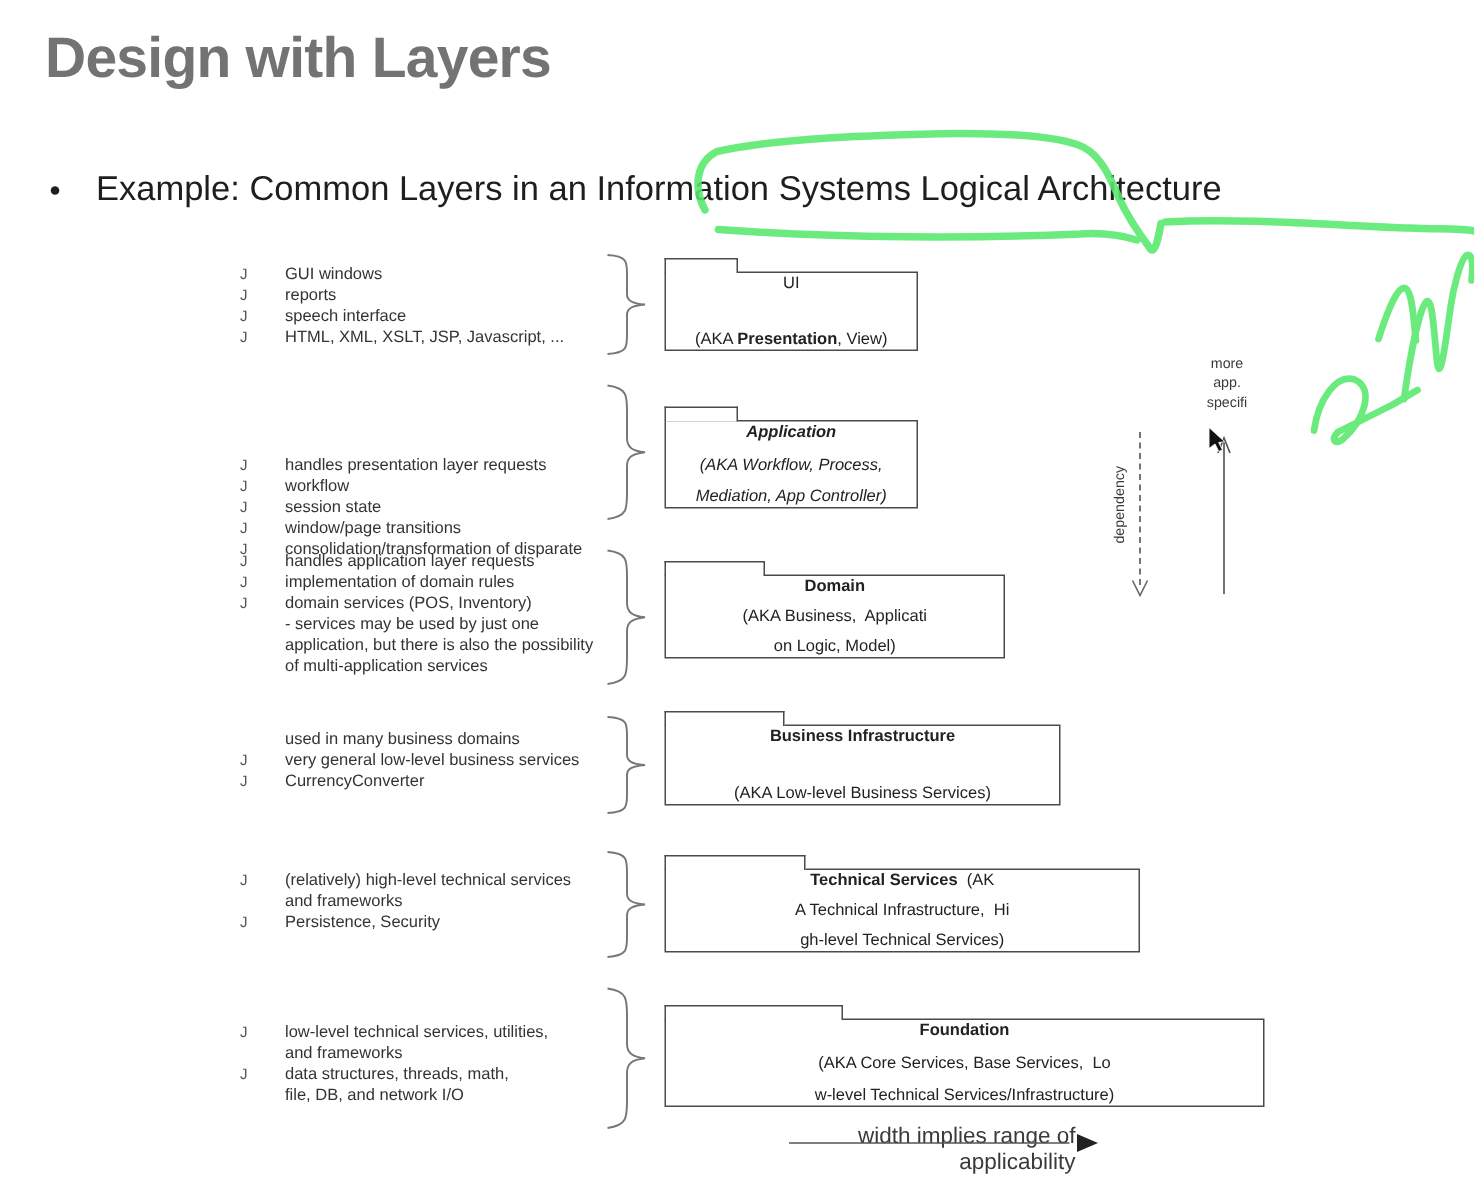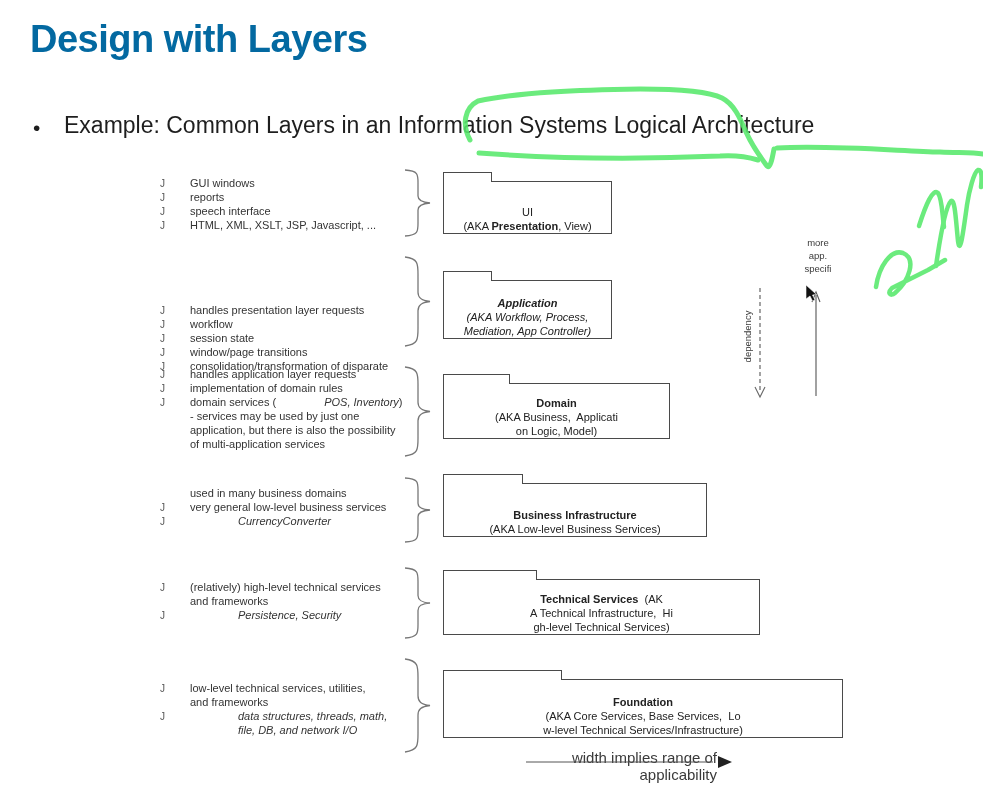--- a/index.html
+++ b/index.html
@@ -1,28 +1,28 @@
 <!DOCTYPE html>
 <html><head>
 <meta charset="utf-8">
 <style>
   html,body{margin:0;padding:0;background:#fff;}
   .page{position:relative;width:983px;height:799px;background:#ffffff;overflow:hidden;
         font-family:"Liberation Sans","DejaVu Sans",sans-serif;color:#222;}
   .abs{position:absolute;}
-  .page-title{left:30px;top:18px;font-size:38px;font-weight:bold;color:#0369a1;letter-spacing:-.5px;}
+  .page-title{left:30px;top:18px;font-size:38px;font-weight:bold;color:#737373;letter-spacing:-.5px;}
   .bullet-marker{left:33px;top:116px;font-size:21px;color:#1e1e1e;}
   .bullet-text{left:64px;top:112px;font-size:23px;color:#1e1e1e;white-space:pre;}
   .desc-list{left:160px;width:270px;font-size:11px;color:#333;}
   .desc-line{height:14px;line-height:14px;white-space:pre;}
   .bullet-mark{display:inline-block;width:30px;color:#555;font-size:10px;}
   .seg-b{font-weight:bold;}
-  .seg-i{font-style:italic;padding-left:48px;}
+  .seg-i{}
   .pkg{left:443px;background:#fff;border:1px solid #4a4a4a;display:flex;flex-direction:column;
-       justify-content:flex-end;align-items:center;font-size:11px;color:#222;z-index:2;}
+       justify-content:space-between;align-items:center;font-size:11px;color:#222;z-index:2;}
   .pkg-tab{left:443px;height:9px;background:#fff;border:1px solid #4a4a4a;border-bottom:none;z-index:3;}
   .box-line{line-height:14px;text-align:center;white-space:pre;}
   .brace-svg{left:402px;z-index:1;}
   .side-label{font-size:9.5px;color:#3a3a3a;text-align:center;line-height:13px;}
   .dependency-label{left:710px;top:330px;width:74px;transform:rotate(-90deg);}
   .more-label{left:796px;top:236px;width:44px;}
   .caption-text{left:525px;top:749px;width:192px;font-size:15px;color:#3a3a3a;text-align:right;}
   svg.overlay{position:absolute;left:0;top:0;pointer-events:none;}
 </style>
 </head>

